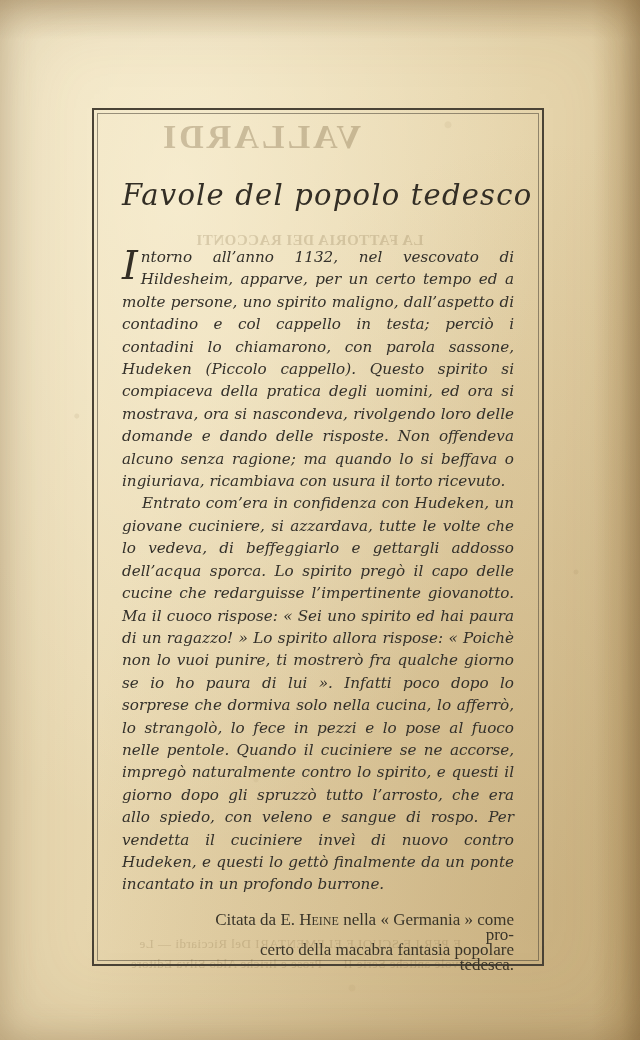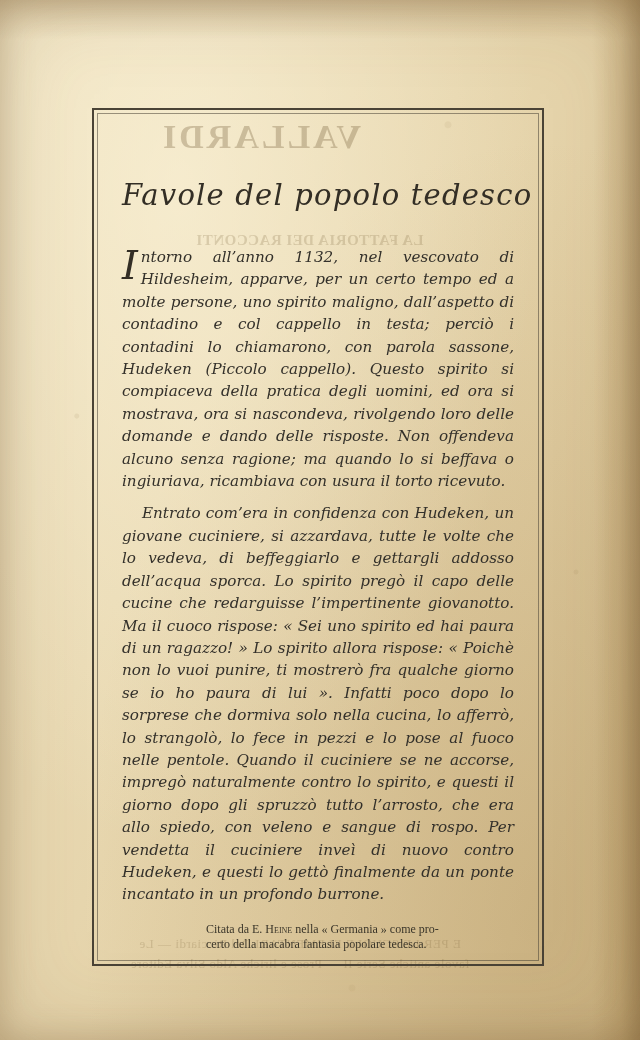--- a/index.html
+++ b/index.html
@@ -123,40 +123,40 @@
   .body-text {
     font-family: "DejaVu Serif", serif;
     font-style: italic;
     font-size: 15.2px;
     line-height: 22.4px;
     text-align: justify;
     text-justify: inter-word;
     color: #33302a;
   }
   .para { margin: 0 0 0 0; }
-  .para + .para { text-indent: 20px; margin-top: 10px; }
+  .para + .para { text-indent: 20px; margin-top: 0; }
 
   .dropcap {
     float: left;
     font-family: "DejaVu Serif", serif;
     font-style: italic;
     font-size: 40px;
     line-height: 34px;
     padding: 2px 3px 0 0;
     color: #332e25;
   }
 
   #citation {
     margin-top: 16px;
     margin-left: 84px;
     font-family: "Liberation Serif", serif;
     font-style: normal;
-    font-size: 12px;
+    font-size: 17px;
     line-height: 15px;
-    text-align: left;
+    text-align: right;
     color: #3a3529;
   }
   .smallcaps {
     font-variant: small-caps;
   }
 
   
   #curl {
     position: absolute;
     right: 0;

